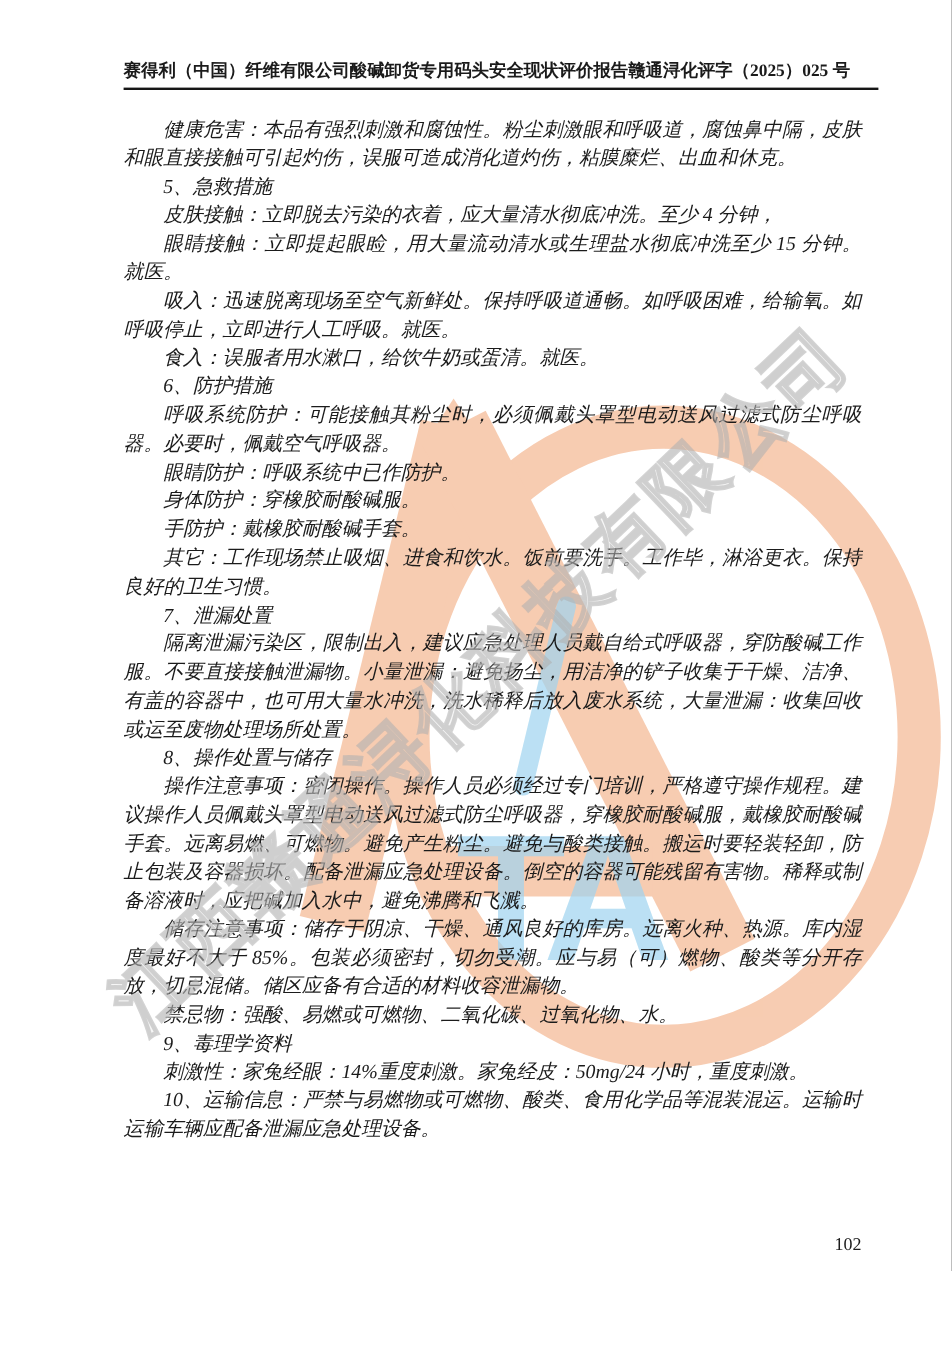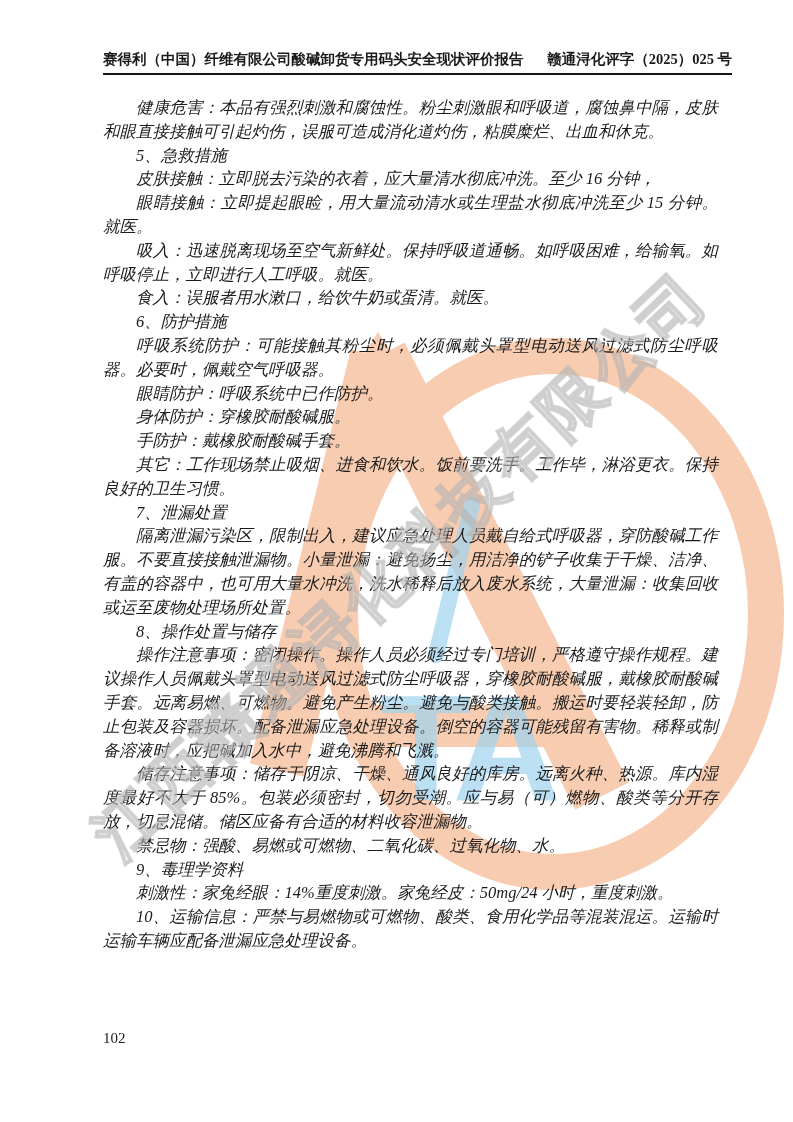--- a/index.html
+++ b/index.html
@@ -8,39 +8,39 @@
     width:793px;height:1122px;
     margin:0 auto;
     background:#ffffff;
     overflow:hidden;
     font-family:"Liberation Serif","DejaVu Serif",serif;
     color:#1b1b1b;
   }
   
   .header{
     position:absolute;left:103px;top:50px;width:629px;
-    display:flex;justify-content:space-between;align-items:flex-end;
+    display:flex;justify-content:flex-start;align-items:flex-end;
     border-bottom:2px solid #161616;
     padding-bottom:5px;
     font-weight:bold;font-size:14.5px;line-height:18px;
     white-space:nowrap;
     z-index:4;
   }
   
   .doc-body{
     position:absolute;left:103px;top:96px;width:615px;
     font-size:16.5px;line-height:23.8px;
     text-align:justify;
     z-index:2;
   }
   .doc-body p{margin:0;text-indent:2em;font-style:italic;}
   
   .footer{
     position:absolute;left:103px;top:1030px;width:615px;
-    text-align:left;font-size:15px;
+    text-align:right;font-size:15px;
     z-index:2;
   }
   
   .logo-svg{
     position:absolute;left:0;top:0;z-index:1;pointer-events:none;
   }
   
   .wm-text{
     position:absolute;left:-50px;top:520px;width:900px;height:90px;
     line-height:90px;text-align:center;
@@ -74,21 +74,21 @@
   </svg>
 
   <div class="header">
     <span>赛得利（中国）纤维有限公司酸碱卸货专用码头安全现状评价报告</span>
     <span>赣通浔化评字（2025）025 号</span>
   </div>
 
   <div class="doc-body">
       <p>健康危害：本品有强烈刺激和腐蚀性。粉尘刺激眼和呼吸道，腐蚀鼻中隔，皮肤和眼直接接触可引起灼伤，误服可造成消化道灼伤，粘膜糜烂、出血和休克。</p>
       <p>5、急救措施</p>
-      <p>皮肤接触：立即脱去污染的衣着，应大量清水彻底冲洗。至少 16 分钟，</p>
+      <p>皮肤接触：立即脱去污染的衣着，应大量清水彻底冲洗。至少 4 分钟，</p>
       <p>眼睛接触：立即提起眼睑，用大量流动清水或生理盐水彻底冲洗至少 15 分钟。就医。</p>
       <p>吸入：迅速脱离现场至空气新鲜处。保持呼吸道通畅。如呼吸困难，给输氧。如呼吸停止，立即进行人工呼吸。就医。</p>
       <p>食入：误服者用水漱口，给饮牛奶或蛋清。就医。</p>
       <p>6、防护措施</p>
       <p>呼吸系统防护：可能接触其粉尘时，必须佩戴头罩型电动送风过滤式防尘呼吸器。必要时，佩戴空气呼吸器。</p>
       <p>眼睛防护：呼吸系统中已作防护。</p>
       <p>身体防护：穿橡胶耐酸碱服。</p>
       <p>手防护：戴橡胶耐酸碱手套。</p>
       <p>其它：工作现场禁止吸烟、进食和饮水。饭前要洗手。工作毕，淋浴更衣。保持良好的卫生习惯。</p>
       <p>7、泄漏处置</p>

